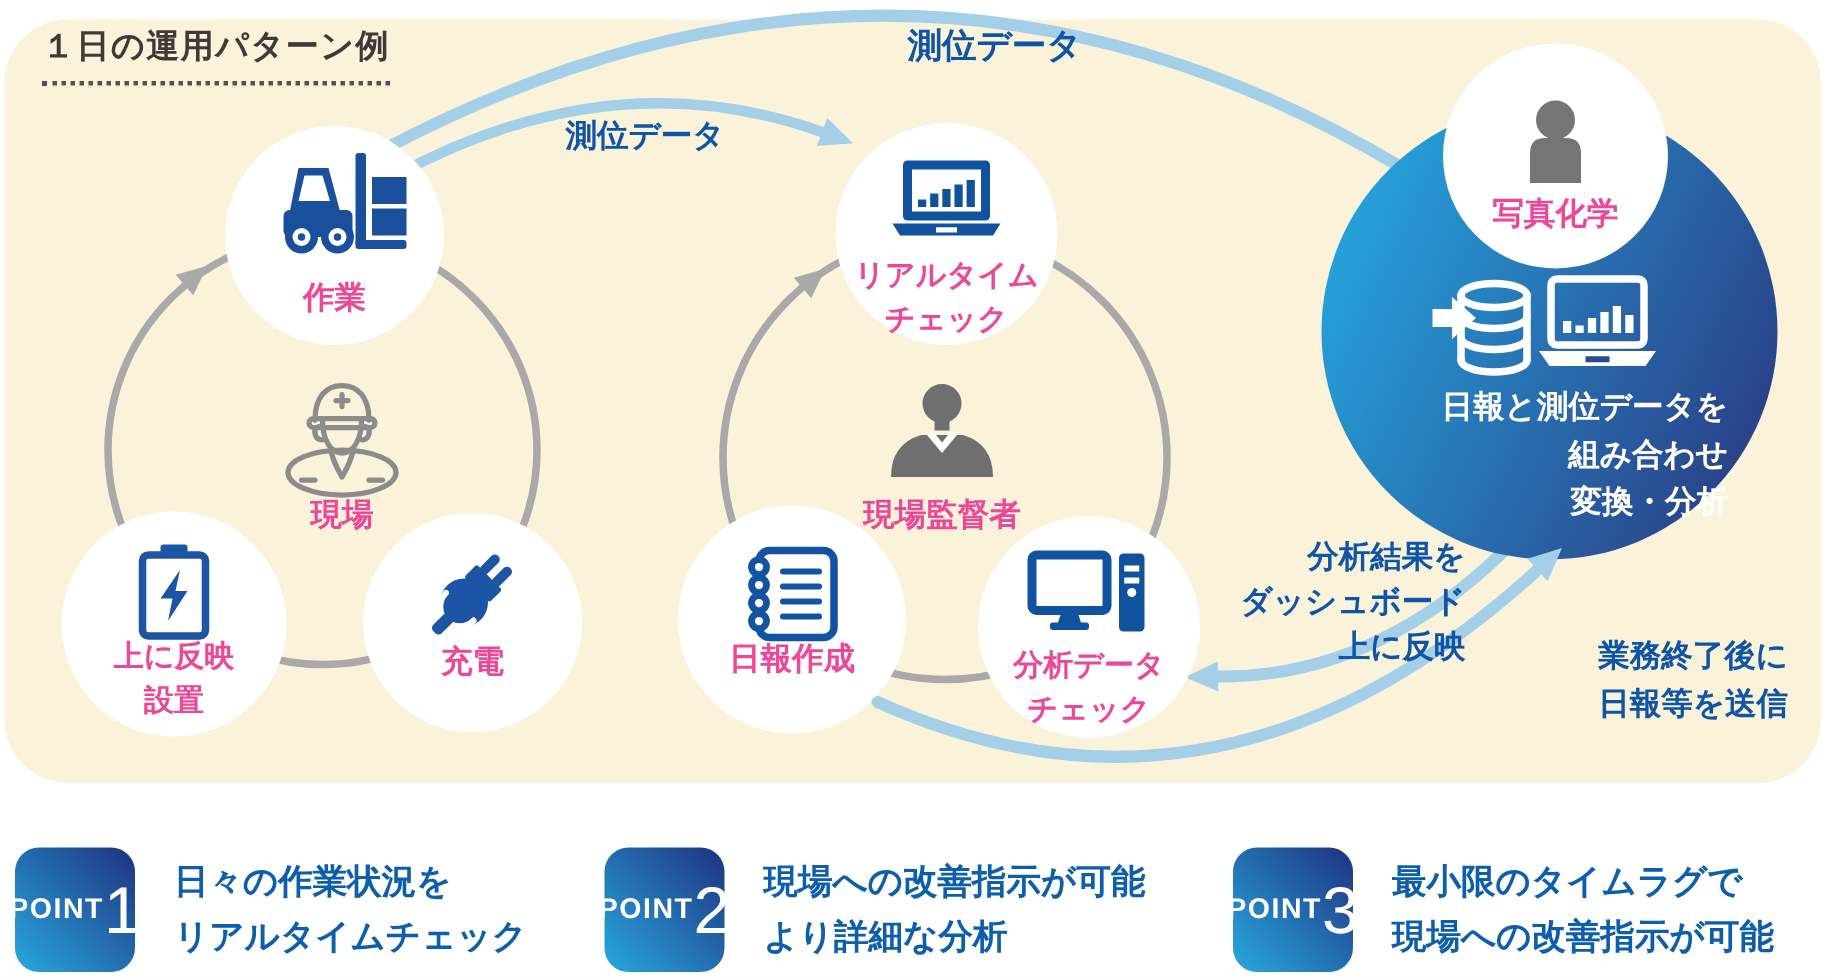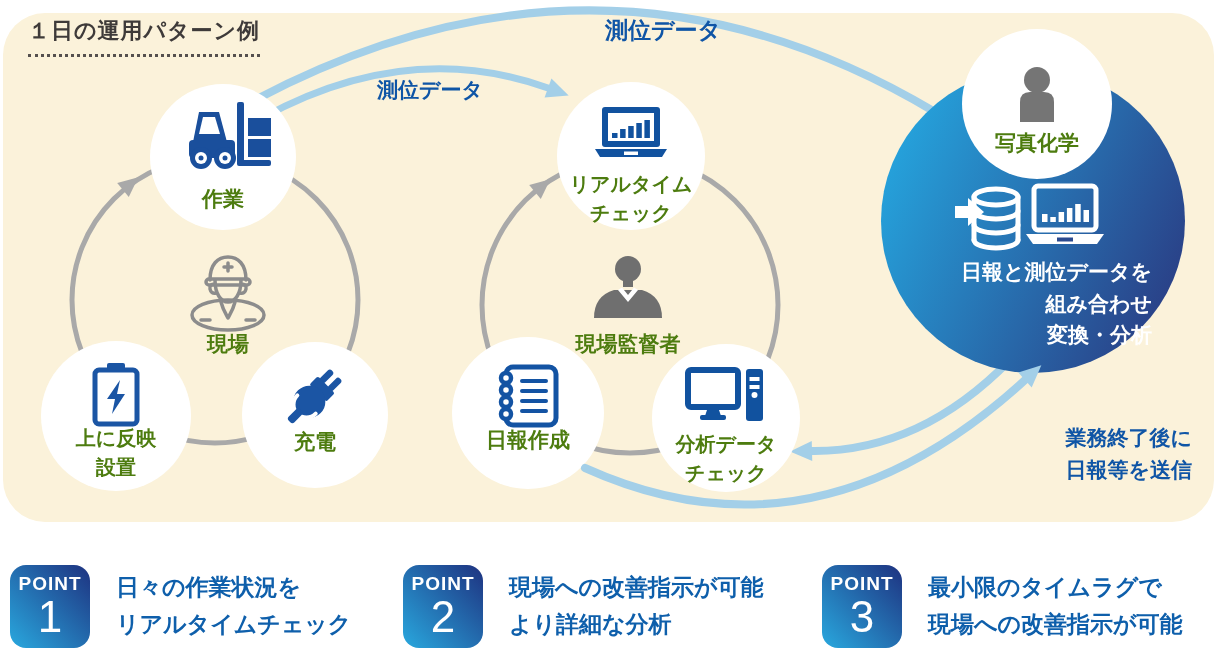--- a/index.html
+++ b/index.html
@@ -3,41 +3,41 @@
 <meta charset="utf-8">
 <style>
   html,body{margin:0;padding:0;background:#ffffff;}
   .stage{position:relative;width:1220px;height:651px;background:#ffffff;overflow:hidden;
          font-family:"Liberation Sans","DejaVu Sans",sans-serif;}
   .panel{position:absolute;left:3px;top:13px;width:1211px;height:509px;background:#FBF2DA;border-radius:42px;}
   svg.diagram{position:absolute;left:0;top:0;}
   .txt{position:absolute;font-weight:bold;white-space:pre-line;}
   .title{left:28px;top:16px;font-size:22px;color:#3E3A39;letter-spacing:1px;
          border-bottom:3px dotted #55504e;padding-bottom:8px;}
-  .node-label{color:#4d7c0f;text-align:center;font-size:20px;line-height:1.45;}
+  .node-label{color:#ec4899;text-align:center;font-size:20px;line-height:1.45;}
   .lbl-work{left:173px;top:184px;width:100px;font-size:21px;}
   .lbl-site{left:178px;top:329px;width:100px;font-size:21px;}
   .lbl-battery{left:46px;top:424px;width:140px;}
   .lbl-charge{left:265px;top:427px;width:100px;font-size:21px;}
   .lbl-realtime{left:561px;top:170px;width:140px;}
   .lbl-supervisor{left:558px;top:329px;width:140px;font-size:21px;}
   .lbl-report{left:458px;top:425px;width:140px;font-size:21px;}
   .lbl-analysis{left:656px;top:430px;width:140px;}
   .lbl-company{left:977px;top:128px;width:120px;font-size:21px;}
   .hub-text{left:932px;top:256px;width:220px;color:#ffffff;text-align:right;font-size:21px;line-height:1.5;}
   .arrow-label{color:#0F55A6;text-align:right;}
   .lbl-pos-top{left:561px;top:15px;width:160px;font-size:23px;}
   .lbl-pos-mid{left:333px;top:76px;width:150px;font-size:21px;}
   .lbl-dashboard{left:797px;top:357px;width:180px;font-size:21px;line-height:1.42;}
   .lbl-send{left:1012px;top:422px;width:180px;font-size:21px;line-height:1.5;}
   .point{position:absolute;top:565px;display:flex;align-items:flex-start;}
   .p1{left:10px;} .p2{left:403px;} .p3{left:822px;}
   .badge{width:80px;height:83px;border-radius:16px;flex:0 0 auto;
          background:linear-gradient(to top right,#29A8DE,#1E3280);
-         color:#fff;display:flex;flex-direction:column;align-items:center;justify-content:center;}
+         color:#fff;display:flex;align-items:center;justify-content:center;}
   .badge .bw{font-size:19px;font-weight:bold;letter-spacing:1px;line-height:1;}
   .badge .bn{font-size:44px;font-weight:400;line-height:1;margin-top:2px;}
   .pdesc{margin-left:26px;font-size:23px;font-weight:bold;color:#0E5FAB;line-height:1.6;padding-top:4px;white-space:pre-line;}
 </style>
 </head>
 <body>
 
 <div class="stage">
   <div class="panel"></div>
 
@@ -199,20 +199,23 @@
   <div class="txt node-label lbl-supervisor">現場監督者</div>
   <div class="txt node-label lbl-analysis">分析データ
 チェック</div>
   <div class="txt node-label lbl-company">写真化学</div>
   <div class="txt hub-text">日報と測位データを
 組み合わせ
 変換・分析</div>
 
   <div class="txt arrow-label lbl-pos-top">測位データ</div>
   <div class="txt arrow-label lbl-pos-mid">測位データ</div>
+  <div class="txt arrow-label lbl-dashboard">分析結果を
+ダッシュボード
+上に反映</div>
   <div class="txt arrow-label lbl-send">業務終了後に
 日報等を送信</div>
 
   <div class="point p1">
     <div class="badge">
       <span class="bw">POINT</span>
       <span class="bn">1</span>
     </div>
     <div class="pdesc">日々の作業状況を
 リアルタイムチェック</div>

